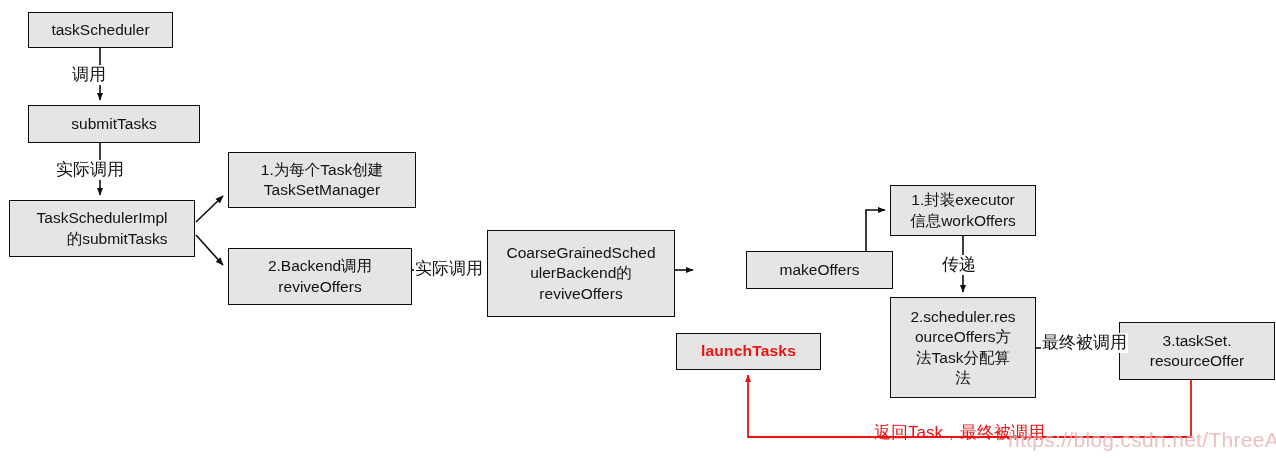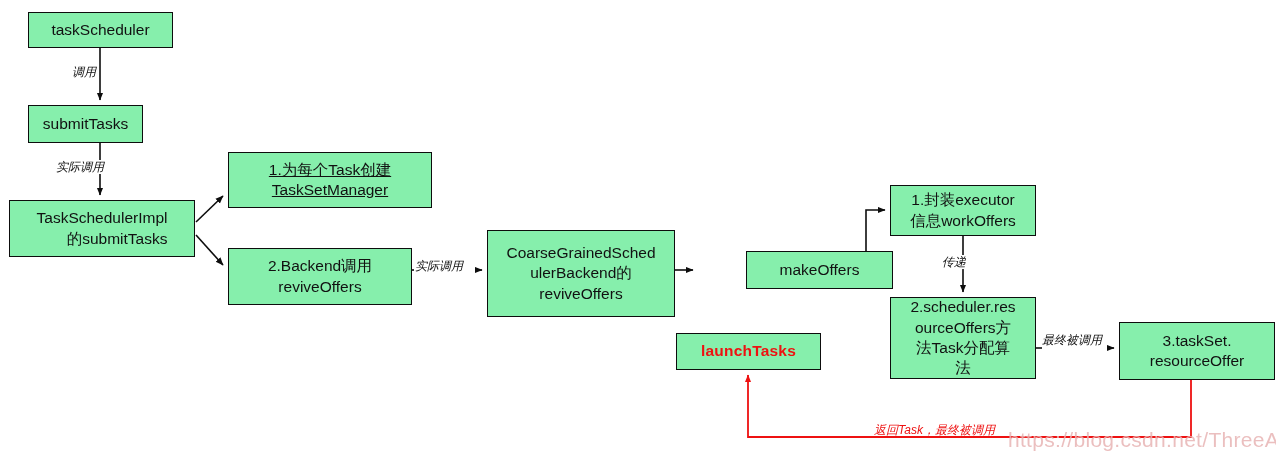--- a/index.html
+++ b/index.html
@@ -12,44 +12,43 @@
     width: 1276px;
     height: 458px;
     background: #ffffff;
     font-family: "Liberation Sans", "DejaVu Sans", sans-serif;
     overflow: hidden;
   }
   .node {
     position: absolute;
     box-sizing: border-box;
     border: 1.6px solid #0d0d0d;
-    background: #86efac;
+    background: #e5e5e5;
     display: flex;
     align-items: center;
     justify-content: center;
     text-align: center;
     color: #111111;
     font-size: 15.5px;
     line-height: 1.32;
     padding: 8px 4px;
   }
   .node.red-text {
     color: #ee1111;
     font-weight: bold;
     letter-spacing: 0.2px;
   }
   .edge-label {
     position: absolute;
     color: #111111;
-    font-size: 12px;
+    font-size: 17px;
     line-height: 1.2;
     white-space: nowrap;
     background: #ffffff;
     padding: 0 1px;
-    font-style: italic;
   }
   .edge-label.red {
     color: #ee1111;
   }
   svg.wires {
     position: absolute;
     left: 0;
     top: 0;
     width: 1276px;
     height: 458px;
@@ -106,30 +105,30 @@
     <g stroke="#ee1111" stroke-width="1.8" fill="none">
 
       <path d="M1191,380 L1191,437 L748,437 L748,375" marker-end="url(#arrowRed)"></path>
     </g>
   </svg>
 
   <div class="node" style="left:28px; top:12px; width:145px; height:36px;">
     <span>taskScheduler</span>
   </div>
 
-  <div class="node" style="left:28px; top:105px; width:115px; height:38px;align-items:center;">
+  <div class="node" style="left:28px; top:105px; width:172px; height:38px;align-items:center;">
     <span>submitTasks</span>
   </div>
 
   <div class="node" style="left:9px; top:200px; width:186px; height:57px; white-space:pre-line;">
     <span style="white-space:pre-line;text-align:right;">TaskSchedulerImpl
 的submitTasks</span>
   </div>
 
-  <div class="node" style="left:228px; top:152px; width:204px; height:56px;text-decoration:underline;">
+  <div class="node" style="left:228px; top:152px; width:188px; height:56px;">
     <span style="white-space:pre-line;">1.为每个Task创建
 TaskSetManager</span>
   </div>
 
   <div class="node" style="left:228px; top:248px; width:184px; height:57px;">
     <span style="white-space:pre-line;">2.Backend调用
 reviveOffers</span>
   </div>
 
   <div class="node" style="left:487px; top:230px; width:188px; height:87px;">
@@ -140,21 +139,21 @@
 
   <div class="node" style="left:698px; top:251px; width:147px; height:38px;margin-left:48px;">
     <span>makeOffers</span>
   </div>
 
   <div class="node" style="left:890px; top:185px; width:146px; height:51px;">
     <span style="white-space:pre-line;">1.封装executor
 信息workOffers</span>
   </div>
 
-  <div class="node" style="left:890px; top:297px; width:146px; height:82px;">
+  <div class="node" style="left:890px; top:297px; width:146px; height:101px;">
     <span style="white-space:pre-line;">2.scheduler.res
 ourceOffers方
 法Task分配算
 法</span>
   </div>
 
   <div class="node" style="left:1119px; top:322px; width:156px; height:58px;">
     <span style="white-space:pre-line;">3.taskSet.
 resourceOffer</span>
   </div>

